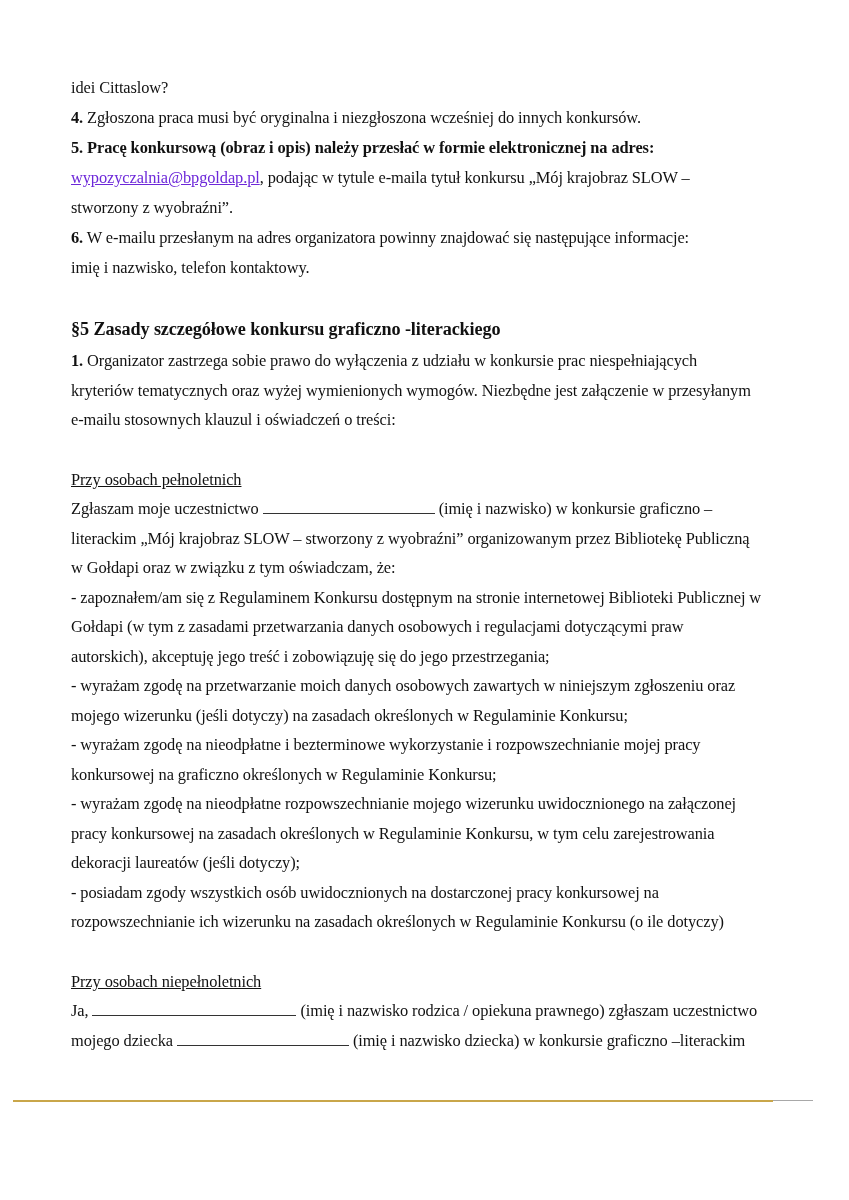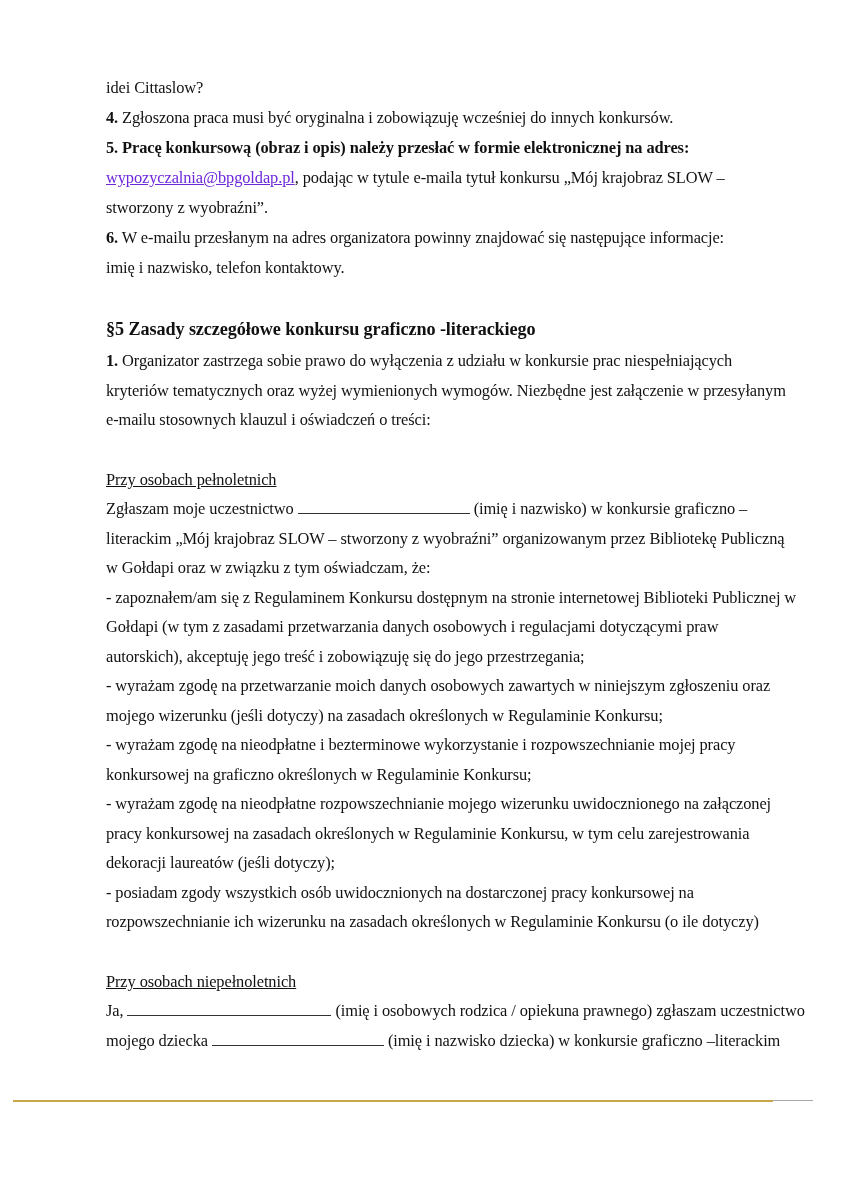--- a/index.html
+++ b/index.html
@@ -1,36 +1,36 @@
 <!DOCTYPE html>
 <html><head>
   <meta charset="utf-8">
   <style>
     html, body { margin: 0; padding: 0; background: #ffffff; }
     body { width: 849px; height: 1200px; position: relative; overflow: hidden;
       font-family: "Liberation Serif", "DejaVu Serif", serif; color: #111; }
     .page { position: absolute; left: 71px; top: 78px; width: 730px; }
-    .line { position: absolute; left: 0; white-space: nowrap; font-size: 16.4px; line-height: 20px; letter-spacing: -0.1px; margin-left: 35px; }
+    .line { position: absolute; left: 0; white-space: nowrap; font-size: 16.4px; line-height: 20px; letter-spacing: -0.1px; }
     .b { font-weight: bold; }
     .i { }
     .u { text-decoration: underline; }
     .link { color: #6d28d9; text-decoration: underline; }
     .heading { font-size: 18.2px; font-weight: bold; }
     .blank { display: inline-block; border-bottom: 1px solid #333; height: 14px; vertical-align: baseline; }
     .footer-line-gold { position: absolute; left: 13px; top: 1100px; width: 760px; height: 2px; background: #c9a64a; }
     .footer-line-gray { position: absolute; left: 773px; top: 1100px; width: 40px; height: 1px; background: #a8a8a8; }
   </style>
 </head>
 <body>
 
 <div class="page">
   <div class="line" style="top:0px">idei Cittaslow?</div>
 
   <div class="line" style="top:30px">
-    <span class="b">4.</span><span> Zgłoszona praca musi być oryginalna i zobowiązuję wcześniej do innych konkursów.</span>
+    <span class="b">4.</span><span> Zgłoszona praca musi być oryginalna i niezgłoszona wcześniej do innych konkursów.</span>
   </div>
 
   <div class="line b" style="top:60px">5. Pracę konkursową (obraz i opis) należy przesłać w formie elektronicznej na adres:</div>
   <div class="line" style="top:90px">
     <a class="link">wypozyczalnia@bpgoldap.pl</a><span>, podając w tytule e-maila tytuł konkursu „Mój krajobraz SLOW –</span>
   </div>
   <div class="line" style="top:120px">stworzony z wyobraźni”.</div>
 
   <div class="line" style="top:150px">
     <span class="b">6.</span><span> W e-mailu przesłanym na adres organizatora powinny znajdować się następujące informacje:</span>
@@ -59,21 +59,21 @@
   <div class="line i" style="top:657px">- wyrażam zgodę na nieodpłatne i bezterminowe wykorzystanie i rozpowszechnianie mojej pracy</div>
   <div class="line i" style="top:687px">konkursowej na graficzno określonych w Regulaminie Konkursu;</div>
   <div class="line i" style="top:716px">- wyrażam zgodę na nieodpłatne rozpowszechnianie mojego wizerunku uwidocznionego na załączonej</div>
   <div class="line i" style="top:746px">pracy konkursowej na zasadach określonych w Regulaminie Konkursu, w tym celu zarejestrowania</div>
   <div class="line i" style="top:775px">dekoracji laureatów (jeśli dotyczy);</div>
   <div class="line i" style="top:805px">- posiadam zgody wszystkich osób uwidocznionych na dostarczonej pracy konkursowej na</div>
   <div class="line i" style="top:834px">rozpowszechnianie ich wizerunku na zasadach określonych w Regulaminie Konkursu (o ile dotyczy)</div>
 
   <div class="line u" style="top:894px">Przy osobach niepełnoletnich</div>
   <div class="line i" style="top:923px">
-    <span>Ja, </span><span class="blank" style="width:204px"></span><span> (imię i osobowych rodzica / opiekuna prawnego) zgłaszam uczestnictwo</span>
+    <span>Ja, </span><span class="blank" style="width:204px"></span><span> (imię i nazwisko rodzica / opiekuna prawnego) zgłaszam uczestnictwo</span>
   </div>
   <div class="line i" style="top:953px">
     <span>mojego dziecka </span><span class="blank" style="width:172px"></span><span> (imię i nazwisko dziecka) w konkursie  graficzno –literackim</span>
   </div>
 </div>
 
 <div class="footer-line-gold"></div>
 <div class="footer-line-gray"></div>
 
 </body></html>

